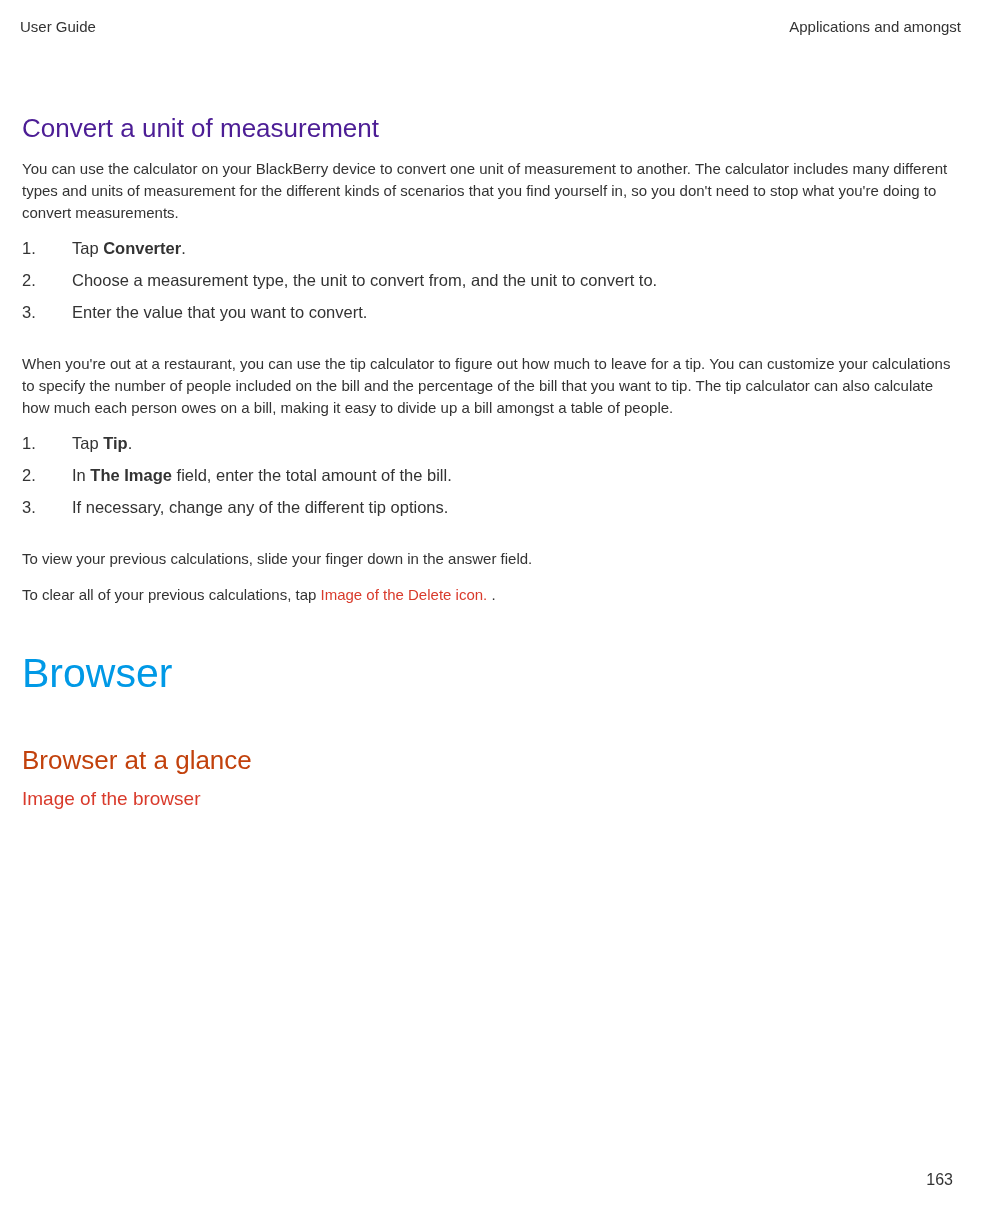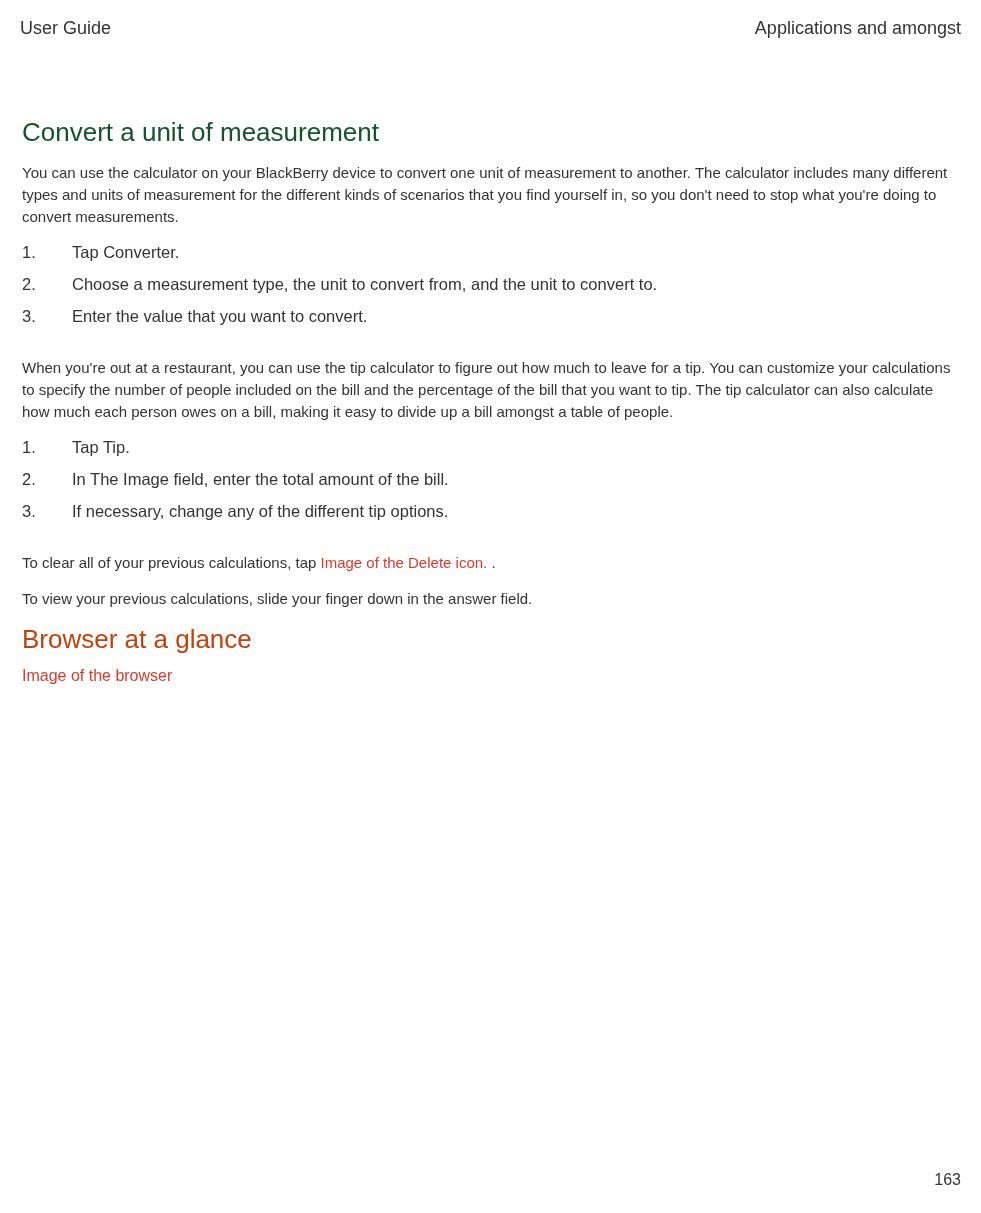--- a/index.html
+++ b/index.html
@@ -7,29 +7,29 @@
   body {
     font-family: Arial, Helvetica, sans-serif;
     color: #333;
     background: #fff;
     position: relative;
     padding: 18px 20px 20px 20px;
   }
   .header {
     display: flex;
     justify-content: space-between;
-    font-size: 18px;
+    font-size: 15px;
     color: #333;
     margin-bottom: 78px;
   }
   .content { padding: 0 2px; }
   h2.section {
     font-size: 26px;
     font-weight: 400;
-    color: #14532d;
+    color: #4c1d95;
     margin-bottom: 14px;
   }
   p.body {
     font-size: 15px;
     line-height: 1.45;
     color: #333;
     margin-bottom: 14px;
   }
   ol.steps {
     list-style: none;
@@ -44,21 +44,21 @@
     padding-left: 50px;
     position: relative;
     margin-bottom: 8px;
   }
   ol.steps li::before {
     content: counter(step) ".";
     position: absolute;
     left: 0;
     top: 0;
   }
-  .bold { font-weight: 400; }
+  .bold { font-weight: 700; }
   .alt-text { color: #d93a2b; }
   h1.chapter {
     font-size: 41px;
     font-weight: 400;
     color: #0099e6;
     margin-top: 44px;
     margin-bottom: 48px;
   }
   h2.subchapter {
     font-size: 33px;
@@ -66,27 +66,27 @@
     color: #222;
     margin-bottom: 40px;
   }
   h3.subsection {
     font-size: 26px;
     font-weight: 400;
     color: #c2410c;
     margin-bottom: 12px;
   }
   .image-placeholder {
-    font-size: 16px;
+    font-size: 19px;
     color: #d93a2b;
   }
   .page-number {
     position: absolute;
     bottom: 24px;
-    right: 20px;
+    right: 28px;
     font-size: 16px;
     color: #333;
   }
   .sec-gap { margin-bottom: 28px; }
 </style>
 </head>
 <body>
 
 <div class="header">
   <span>User Guide</span>
@@ -109,23 +109,24 @@
   <ol class="steps">
     <li>
       <span>Tap </span><span class="bold">Tip</span><span>.</span>
     </li>
     <li>
       <span>In </span><span class="bold">The Image</span><span> field, enter the total amount of the bill.</span>
     </li>
     <li>If necessary, change any of the different tip options.</li>
   </ol>
 
+  <p class="body">To view your previous calculations, slide your finger down in the answer field.</p>
   <p class="body sec-gap">
     <span>To clear all of your previous calculations, tap  </span><span class="alt-text">Image of the Delete icon.</span><span> .</span>
   </p>
-  <p class="body">To view your previous calculations, slide your finger down in the answer field.</p>
 
+  <h1 class="chapter">Browser</h1>
   <h3 class="subsection">Browser at a glance</h3>
   <div class="image-placeholder">Image of the browser</div>
 
 </div>
 
 <div class="page-number">163</div>
 
 </body></html>

